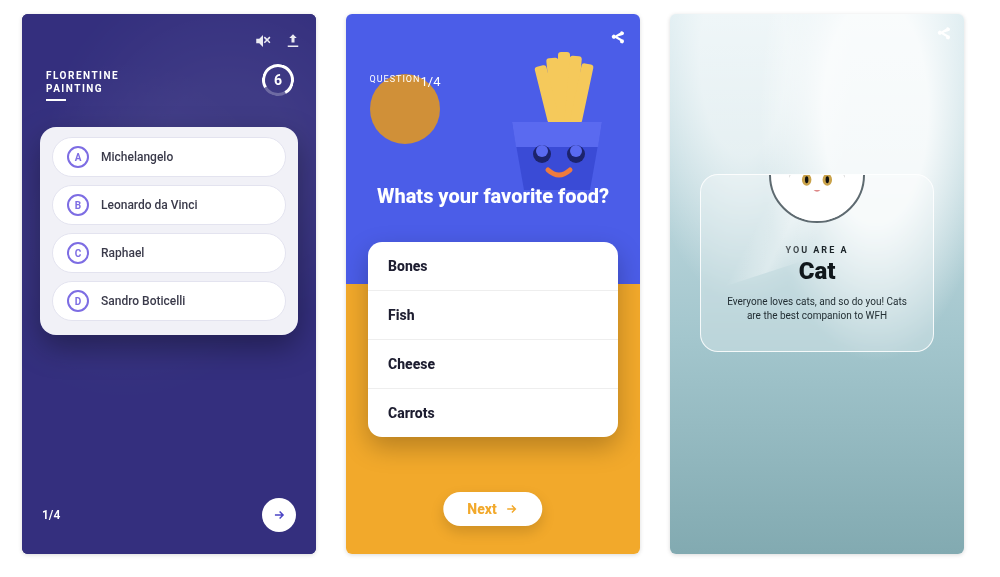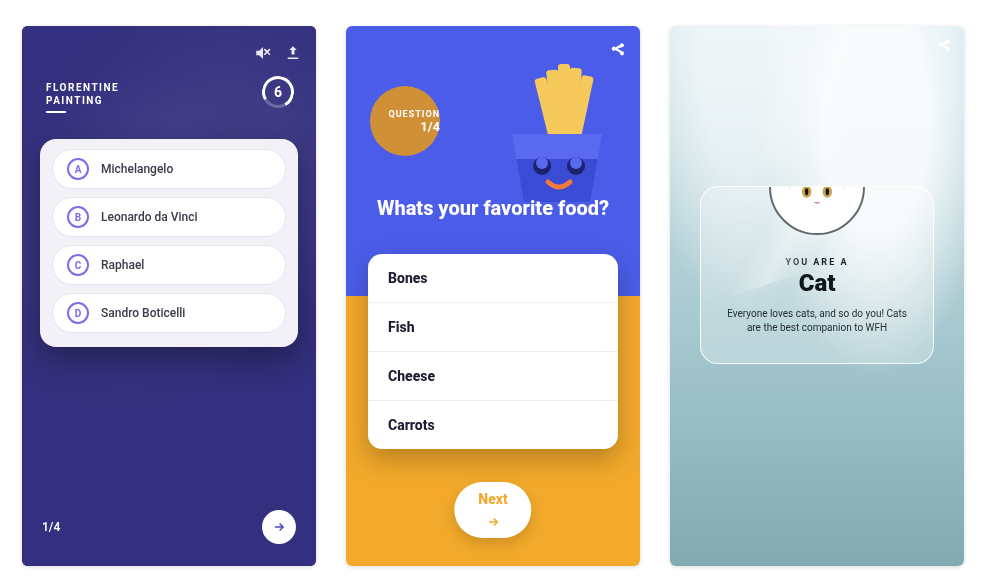--- a/index.html
+++ b/index.html
@@ -1,18 +1,18 @@
 <!DOCTYPE html>
 <html><head>
 <meta charset="utf-8">
 <style>
   * { box-sizing: border-box; margin: 0; padding: 0; }
   body { font-family: -apple-system, BlinkMacSystemFont, 'Segoe UI', Roboto, sans-serif; background: #fff; }
   .gallery { display: flex; gap: 30px; padding: 14px 22px; justify-content: flex-start; }
-  .phone { width: 294px; height: 540px; border-radius: 6px; overflow: hidden; position: relative; flex-shrink: 0; box-shadow: 0 1px 4px rgba(0,0,0,0.15); margin-top: 12px; }
+  .phone { width: 294px; height: 540px; border-radius: 6px; overflow: hidden; position: relative; flex-shrink: 0; box-shadow: 0 1px 4px rgba(0,0,0,0.15); }
 
   
   .c1 { background: #3d3a7c; }
   .c1-bg { position:absolute; inset:0; background:
       radial-gradient(circle at 70% 25%, rgba(255,255,255,0.10) 0 14%, transparent 40%),
       radial-gradient(circle at 35% 40%, rgba(255,255,255,0.06) 0 18%, transparent 45%),
       linear-gradient(#35327a,#35327a); }
   .c1-overlay { position:absolute; inset:0; background: rgba(50,45,130,0.45); }
   .c1-top { position:absolute; top:18px; right:14px; display:flex; gap:12px; }
   .c1-top svg { width:18px; height:18px; fill:#fff; opacity:.9; }
@@ -27,28 +27,28 @@
   .c1-letter { width:22px; height:22px; border:2px solid #7d6de3; border-radius:50%; display:flex; align-items:center; justify-content:center; font-size:10px; font-weight:700; color:#7d6de3; }
   .c1-footer { position:absolute; left:20px; right:20px; bottom:22px; display:flex; justify-content:space-between; align-items:center; color:#fff; font-weight:600; font-size:12px; }
   .c1-next { width:34px; height:34px; background:#fff; border-radius:50%; display:flex; align-items:center; justify-content:center; }
   .c1-next svg{width:14px;height:14px;stroke:#4b44c5;stroke-width:2.5;fill:none;}
 
   
   .c2-bgtop { position:absolute; left:0; right:0; top:0; height:50%; background:#4b5de8; }
   .c2-bgbot { position:absolute; left:0; right:0; bottom:0; height:50%; background:#f2a92b; }
   .c2-share { position:absolute; top:16px; right:14px; }
   .c2-share svg{width:16px;height:16px;fill:#fff;}
-  .c2-badge { position:absolute; top:60px; left:24px; width:70px; height:70px; border-radius:50%; background:#d09038; display:flex; flex-direction:column; align-items:flex-end; justify-content:center; color:#fff; font-size:9px; letter-spacing:1px; font-weight:700; }
+  .c2-badge { position:absolute; top:60px; left:24px; width:70px; height:70px; border-radius:50%; background:#d09038; display:flex; flex-direction:row; align-items:flex-start; justify-content:center; color:#fff; font-size:9px; letter-spacing:1px; font-weight:400; }
   .c2-badge .n{font-size:13px; letter-spacing:0;}
   .c2-fries { position:absolute; top:38px; right:8px; width:150px; height:150px; }
   .c2-title { position:absolute; top:170px; left:0; right:0; text-align:center; color:#fff; font-weight:800; font-size:20px; line-height:1.2; padding:0 24px; }
   .c2-card { position:absolute; top:228px; left:22px; right:22px; background:#fff; border-radius:14px; box-shadow:0 10px 26px rgba(0,0,0,.25); }
   .c2-opt { padding:16px 20px; font-weight:800; font-size:14px; color:#1d1d30; border-bottom:1px solid #eee; }
   .c2-opt:last-child{border-bottom:none;}
-  .c2-next { position:absolute; bottom:28px; left:50%; transform:translateX(-50%); background:#fff; border-radius:999px; padding:9px 24px; display:flex; align-items:center; gap:8px; font-weight:800; color:#f2a92b; font-size:14px; box-shadow:0 6px 14px rgba(0,0,0,.15);flex-direction:column;}
+  .c2-next { position:absolute; bottom:28px; left:50%; transform:translateX(-50%); background:#fff; border-radius:999px; padding:9px 24px; display:flex; align-items:center; gap:8px; font-weight:800; color:#f2a92b; font-size:14px; box-shadow:0 6px 14px rgba(0,0,0,.15);}
   .c2-next svg{width:14px;height:14px;stroke:#f2a92b;stroke-width:2.5;fill:none;}
 
   
   .c3 { background: linear-gradient(180deg,#d7e9ee 0%,#a3c6cd 60%,#82aab1 100%); }
   .c3-sky { position:absolute; inset:0; background:
      radial-gradient(ellipse at 70% 18%, rgba(255,255,255,.85) 0 18%, transparent 40%),
      radial-gradient(ellipse at 25% 8%, rgba(255,255,255,.6) 0 14%, transparent 35%); }
   .c3-share { position:absolute; top:12px; right:12px; }
   .c3-share svg{width:16px;height:16px;fill:#fff;}
   .c3-card { position:absolute; top:160px; left:30px; right:30px; background:rgba(255,255,255,.28); border:1.5px solid rgba(255,255,255,.85); border-radius:18px; padding:70px 18px 28px 18px; text-align:center; backdrop-filter: blur(2px); overflow:hidden;}

